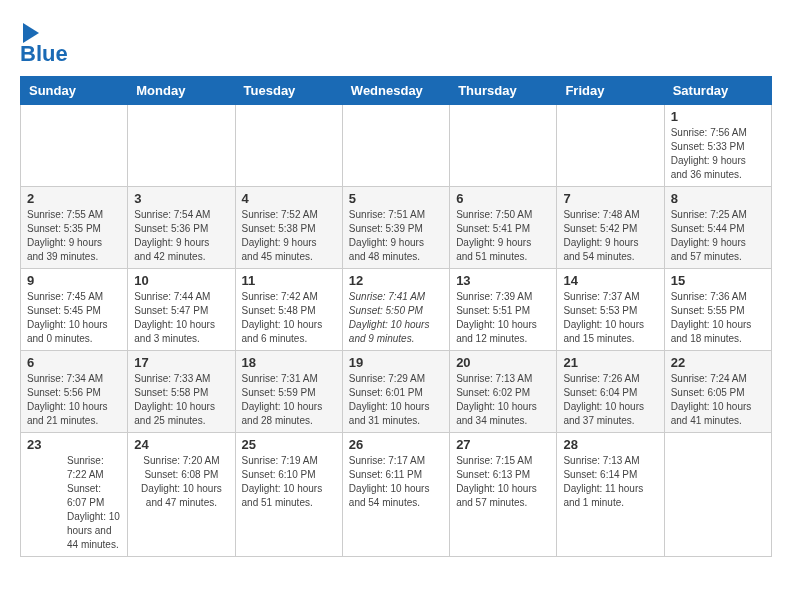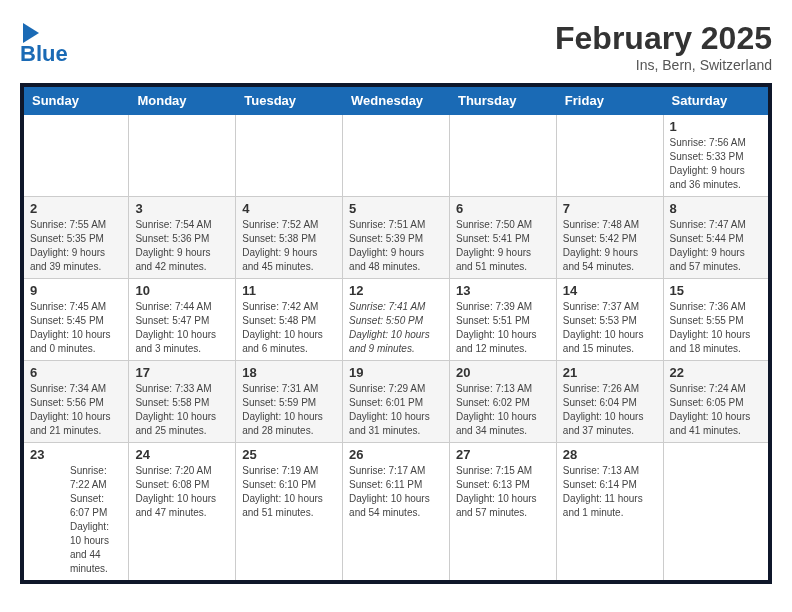--- a/index.html
+++ b/index.html
@@ -34,21 +34,21 @@
       font-weight: bold;
       color: #333;
     }
     .title-block p {
       font-size: 14px;
       color: #555;
     }
     .calendar {
       width: 100%;
       border-collapse: collapse;
-      border: 4px solid #0f172a;
+      border: 1px solid #0f172a;
     }
     .calendar th {
       background-color: #1a6ab5;
       color: #fff;
       text-align: left;
       padding: 6px 8px;
       font-size: 13px;
       border: 1px solid #1a6ab5;
     }
     .calendar td {
@@ -88,24 +88,20 @@
       <div style="display:flex;align-items:center;">
         <span class="logo-text">
           <span style="display:inline-block;width:0;height:0;border-top:10px solid transparent;border-bottom:10px solid transparent;border-left:16px solid #1a6ab5;margin-left:3px;vertical-align:middle;"></span>
         </span>
       </div>
       <div style="display:flex;align-items:center;margin-top:-2px;">
         <span class="logo-text blue" style="color:#1a6ab5;font-weight:bold;font-size:22px;">Blue</span>
       </div>
     </div>
   </div>
-  <div class="title-block">
-    <h1>February 2025</h1>
-    <p>Ins, Bern, Switzerland</p>
-  </div>
 </div>
 
 <table class="calendar">
   <thead>
     <tr>
     <th>Sunday</th>
         <th>Monday</th>
         <th>Tuesday</th>
         <th>Wednesday</th>
         <th>Thursday</th>
@@ -160,21 +156,21 @@
 Daylight: 9 hours and 51 minutes.</div>
         </td>
         <td>
           <div class="day-number">7</div>
           <div class="day-info" style="white-space: pre-line;">Sunrise: 7:48 AM
 Sunset: 5:42 PM
 Daylight: 9 hours and 54 minutes.</div>
         </td>
         <td>
           <div class="day-number">8</div>
-          <div class="day-info" style="white-space: pre-line;">Sunrise: 7:47 AM
+          <div class="day-info" style="white-space: pre-line;">Sunrise: 7:25 AM
 Sunset: 5:44 PM
 Daylight: 9 hours and 57 minutes.</div>
         </td>
       </tr>
       <tr>
         <td>
           <div class="day-number">9</div>
           <div class="day-info" style="white-space: pre-line;">Sunrise: 7:45 AM
 Sunset: 5:45 PM
 Daylight: 10 hours and 0 minutes.</div>
@@ -262,21 +258,21 @@
       </tr>
       <tr>
         <td>
           <div class="day-number">23</div>
           <div class="day-info" style="white-space: pre-line; margin-left: 40px;">Sunrise: 7:22 AM
 Sunset: 6:07 PM
 Daylight: 10 hours and 44 minutes.</div>
         </td>
         <td>
           <div class="day-number">24</div>
-          <div class="day-info" style="white-space: pre-line;">Sunrise: 7:20 AM
+          <div class="day-info" style="white-space: pre-line; text-align: center;">Sunrise: 7:20 AM
 Sunset: 6:08 PM
 Daylight: 10 hours and 47 minutes.</div>
         </td>
         <td>
           <div class="day-number">25</div>
           <div class="day-info" style="white-space: pre-line;">Sunrise: 7:19 AM
 Sunset: 6:10 PM
 Daylight: 10 hours and 51 minutes.</div>
         </td>
         <td>

